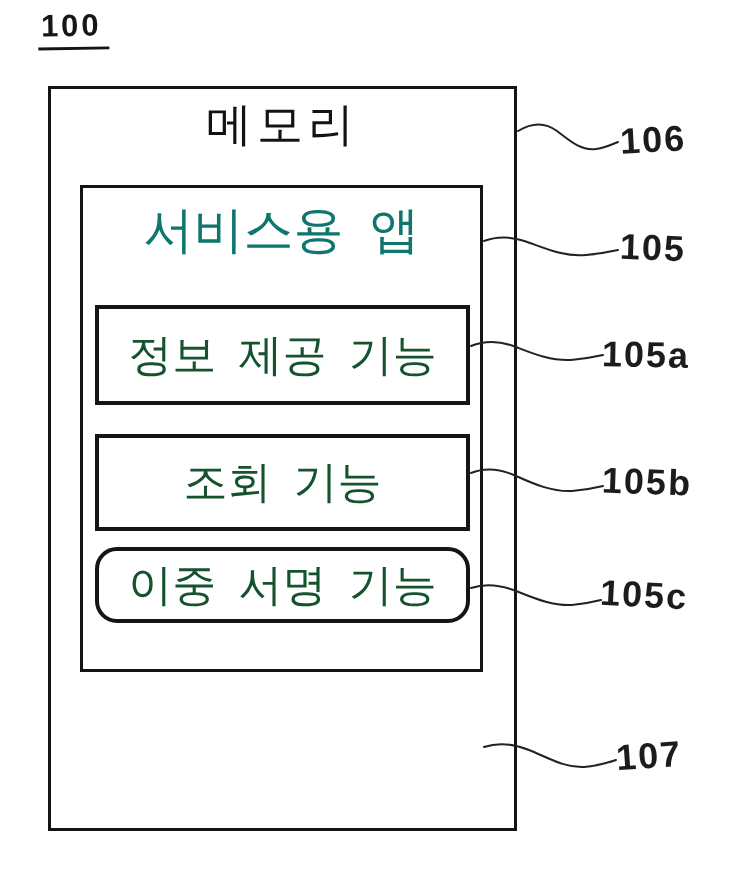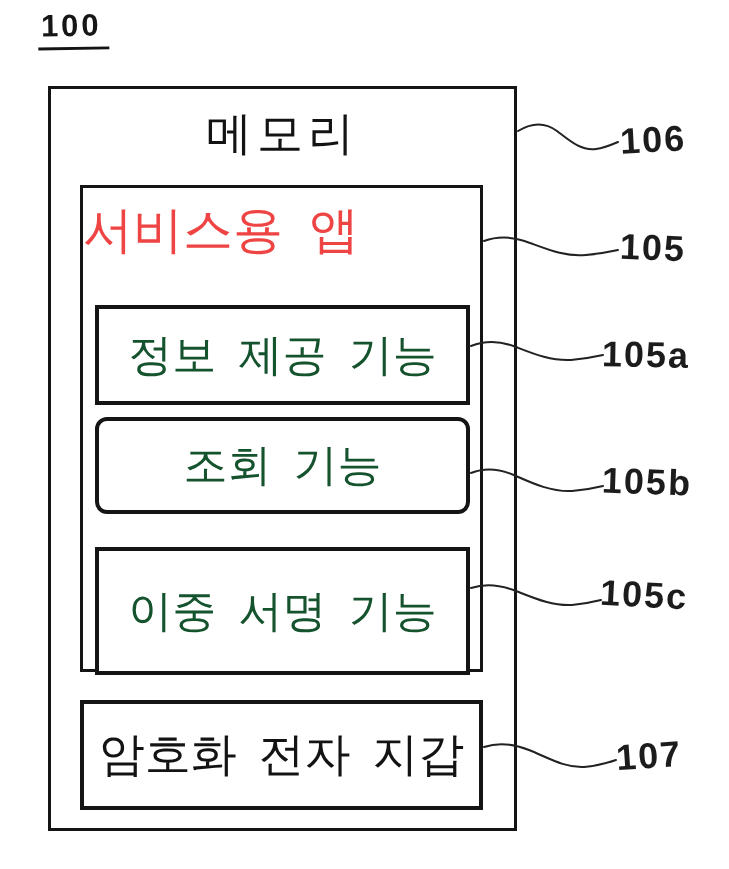--- a/index.html
+++ b/index.html
@@ -12,40 +12,40 @@
     position:absolute;left:38px;top:8px;
     font-size:31px;font-weight:bold;letter-spacing:3px;
     border-bottom:3px solid #141414;padding:0 7px 3px 3px;
     transform:rotate(-1deg);color:#161616;
   }
   .outer-box{
     position:absolute;left:48px;top:86px;width:469px;height:745px;
     border:3px solid #141414;box-sizing:border-box;background:#fff;
   }
   .memory-title{
-    position:absolute;top:16px;left:0;width:100%;text-align:center;
+    position:absolute;top:7px;left:0;width:100%;text-align:center;
     font-size:46px;letter-spacing:5px;line-height:1.25;color:#131313;
   }
   .service-box{
     position:absolute;left:29px;top:96px;width:403px;height:487px;
     border:3px solid #141414;box-sizing:border-box;background:#fff;
   }
   .service-title{
-    position:absolute;top:10px;left:0;width:100%;
-    font-size:50px;word-spacing:12px;line-height:1.3;color:#ef4444;
+    position:absolute;top:10px;left:0;width:100%;text-align:center;
+    font-size:50px;word-spacing:12px;line-height:1.3;color:#0f766e;
   }
   .func-box{
     position:absolute;left:12px;width:375px;
     border:4px solid #151515;box-sizing:border-box;background:#fff;
     display:flex;align-items:center;justify-content:center;
     font-size:44px;word-spacing:10px;color:#14532d;
   }
   .func-a{top:117px;height:100px;}
-  .func-b{top:229px;height:97px;border-radius:12px;}
-  .func-c{top:359px;height:128px;}
+  .func-b{top:246px;height:97px;}
+  .func-c{top:359px;height:76px;border-radius:22px;}
   .wallet-box{
     position:absolute;left:29px;top:611px;width:403px;height:110px;
     border:4px solid #151515;box-sizing:border-box;background:#fff;
     display:flex;align-items:center;justify-content:center;
     font-size:46px;word-spacing:9px;color:#131313;
   }
   .leaders{
     position:absolute;left:0;top:0;width:729px;height:869px;
     pointer-events:none;
   }
@@ -79,23 +79,20 @@
 
       <div class="func-box func-b">
         <span>조회 기능</span>
       </div>
 
       <div class="func-box func-c">
         <span>이중 서명 기능</span>
       </div>
     </div>
 
-    <div class="wallet-box">
-      <span>암호화 전자 지갑</span>
-    </div>
   </div>
 
   <svg class="leaders" viewBox="0 0 729 869" xmlns="http://www.w3.org/2000/svg">
     <g fill="none" stroke="#222222" stroke-width="2" stroke-linecap="round">
       <path d="M518,131 C531,123 545,122 557,131 C570,141 581,151 596,149 C604,148 611,145 618,142"></path>
       <path d="M484,241 C500,235 515,237 530,243 C549,250 566,257 586,255 C598,254 609,252 618,250"></path>
       <path d="M471,346 C486,340 501,341 516,347 C534,354 551,361 571,360 C583,359 594,357 603,355"></path>
       <path d="M471,473 C486,467 501,469 516,476 C534,484 552,492 572,491 C584,490 595,488 603,486"></path>
       <path d="M471,588 C486,583 501,585 516,591 C534,598 552,606 572,605 C583,604 593,602 601,600"></path>
       <path d="M484,747 C499,742 514,744 529,750 C547,757 564,768 584,767 C596,766 607,763 616,760"></path>

